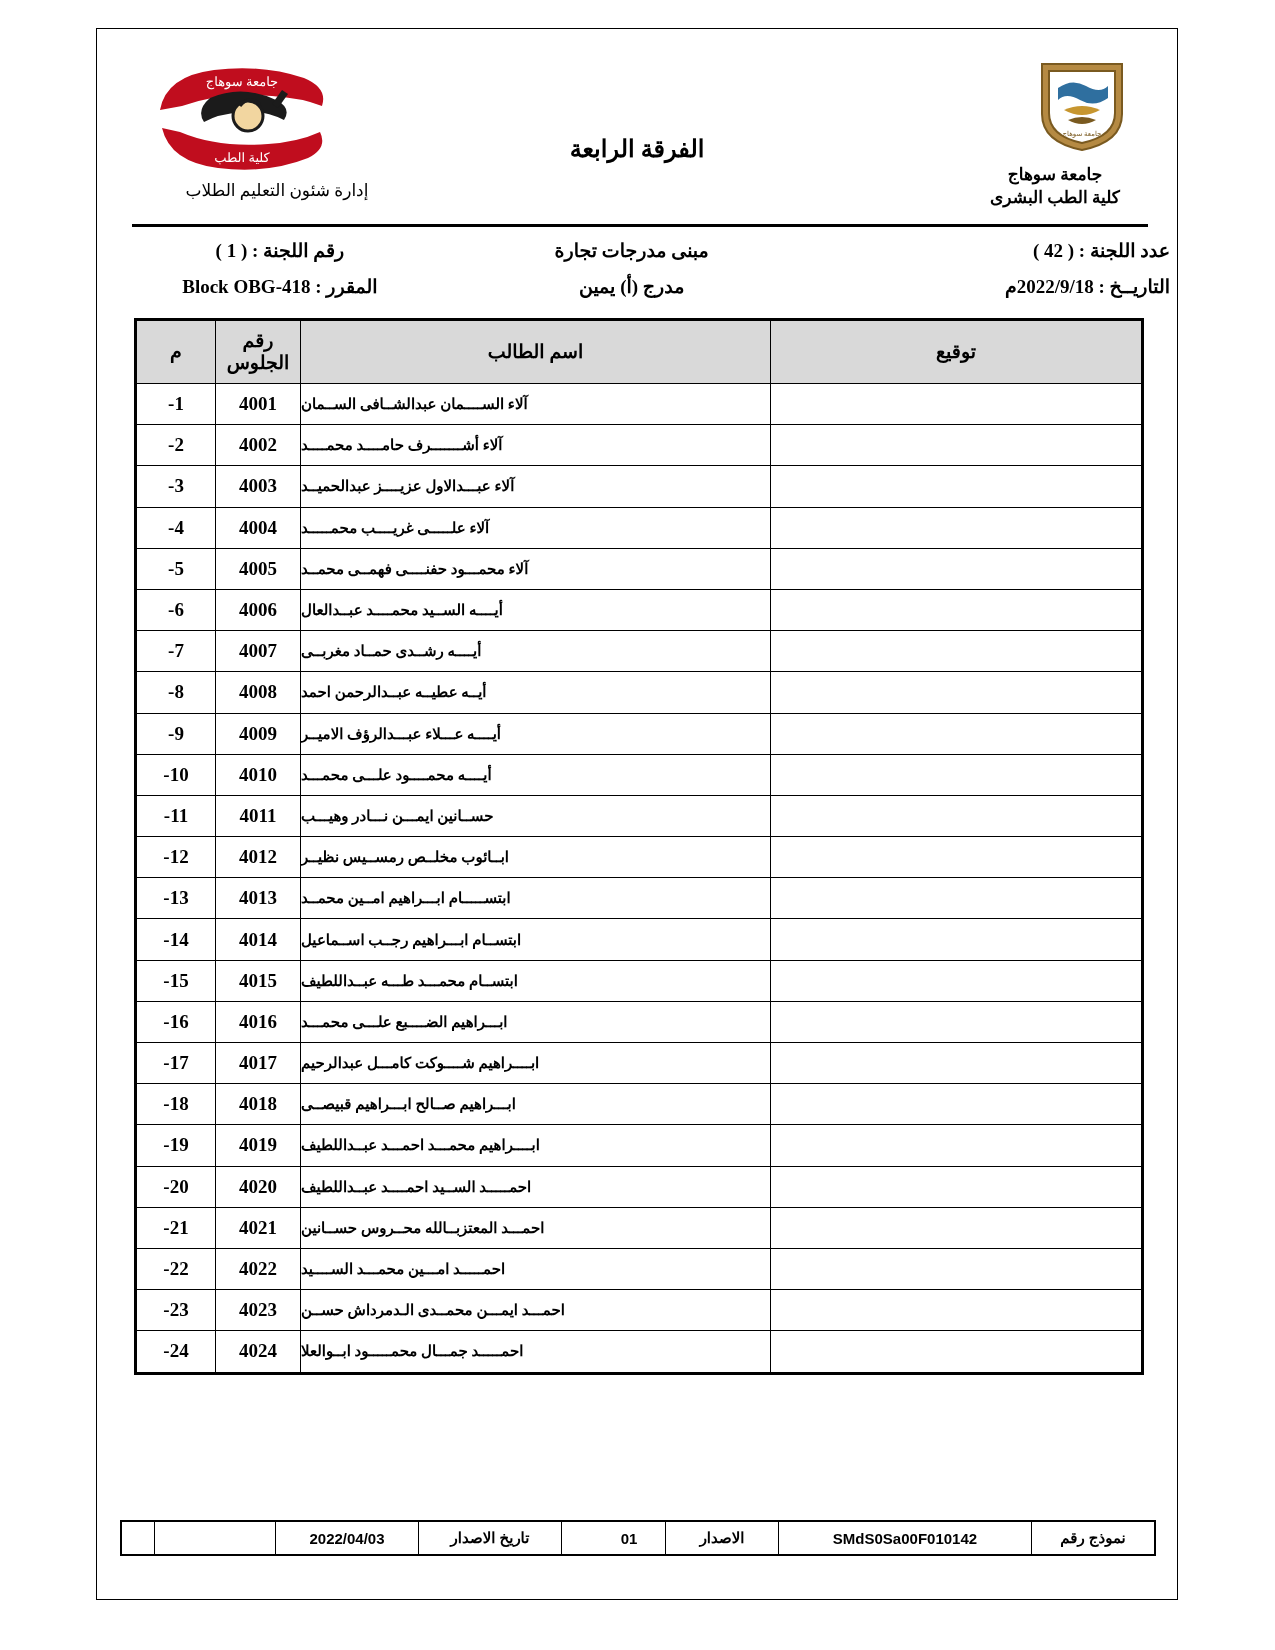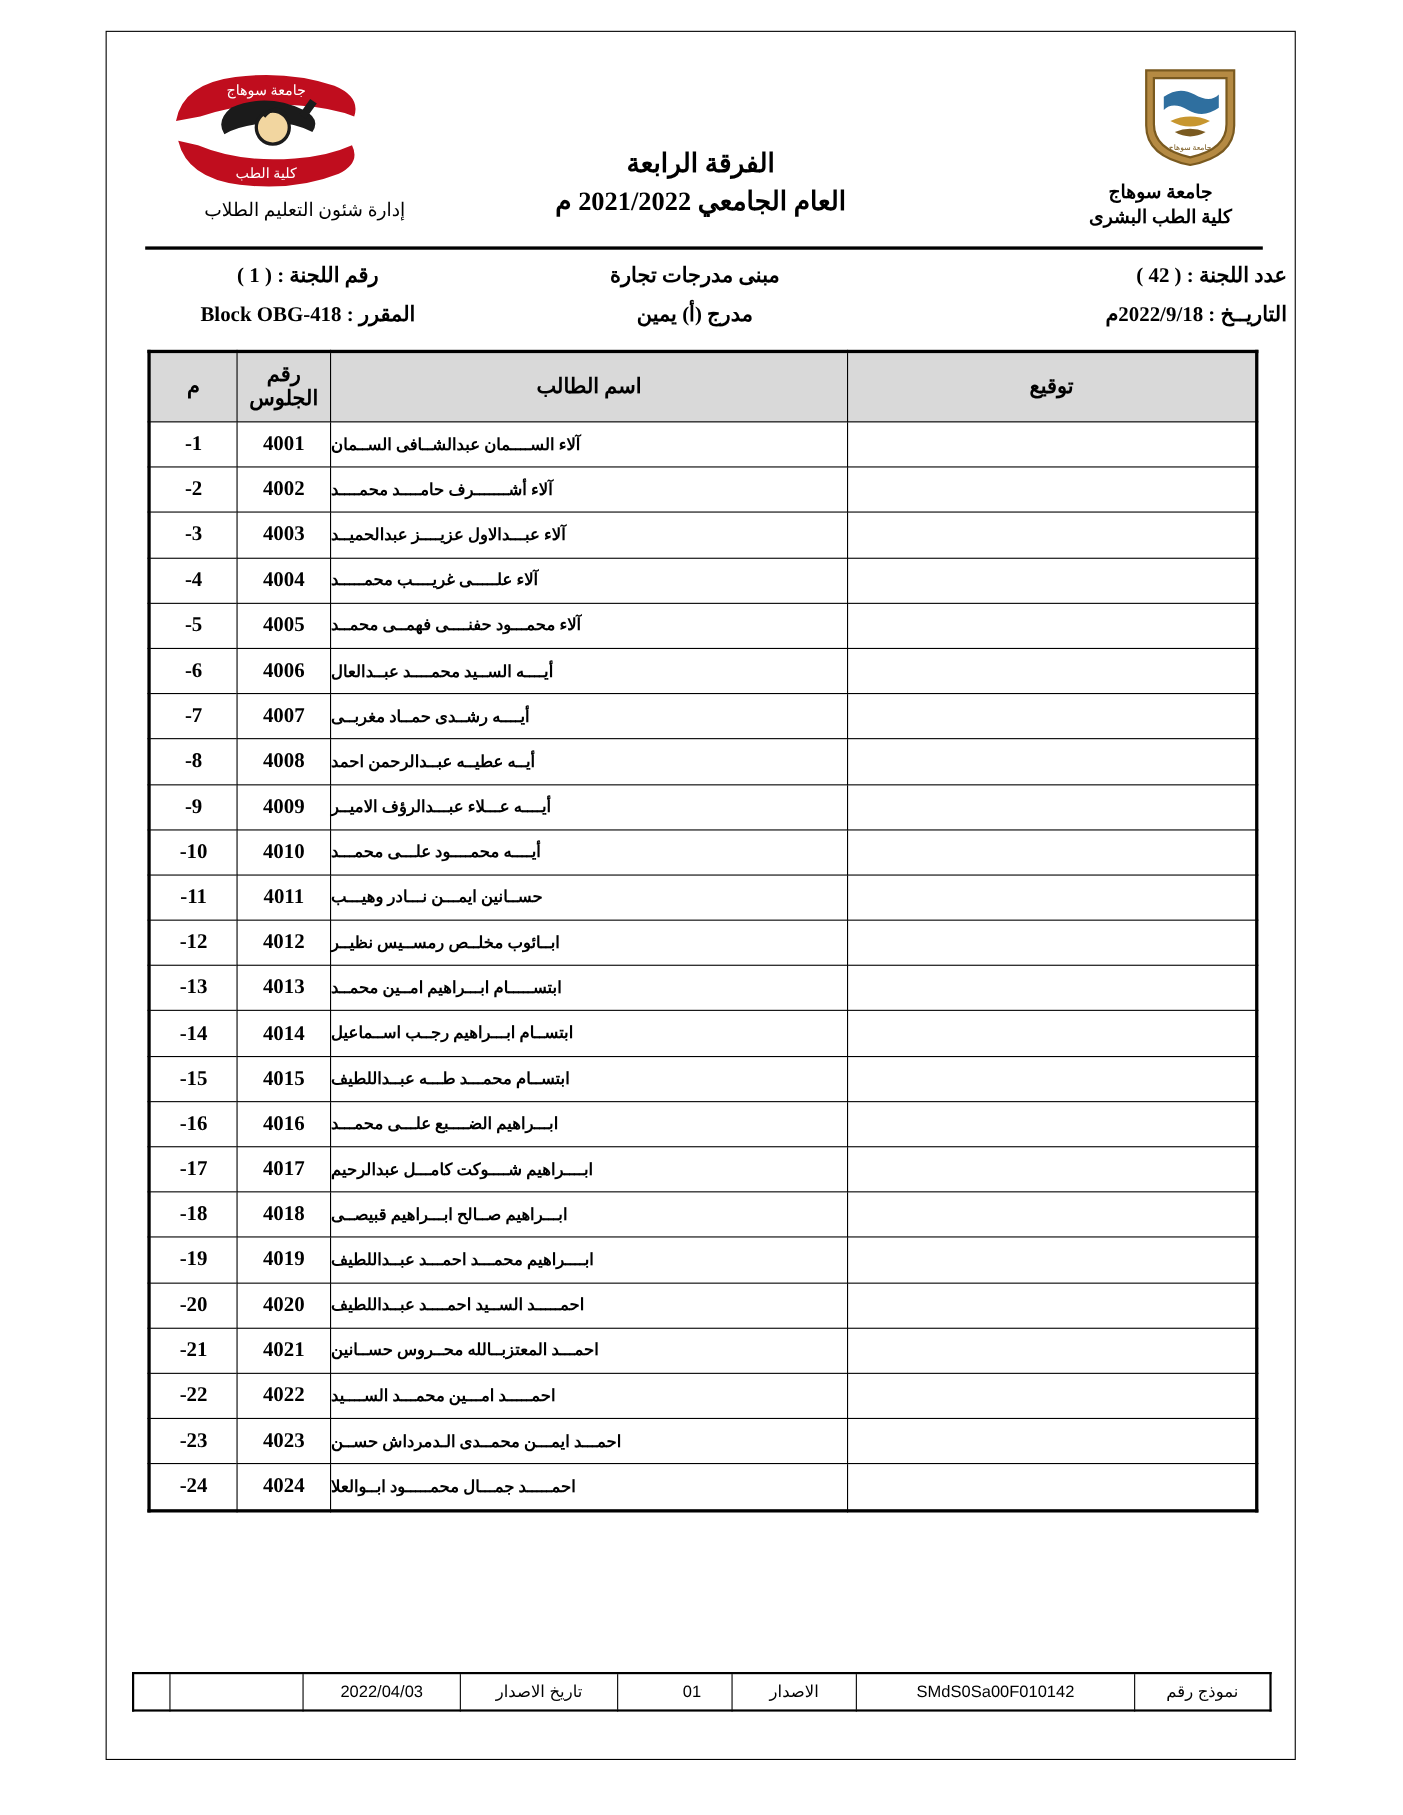--- a/index.html
+++ b/index.html
@@ -171,21 +171,21 @@
   table.footer-tbl {
     width: 100%;
     border-collapse: collapse;
     table-layout: fixed;
     border: 2px solid #000;
   }
   table.footer-tbl td {
     border: 1px solid #000;
     height: 30px;
     font-size: 15px;
-    font-weight: normal;
+    font-weight: bold;
     text-align: center;
     vertical-align: middle;
     font-family: "Liberation Sans", sans-serif;
   }
   td.f-label { width: 120px; }
   td.f-code  { width: 250px; font-family: "Liberation Serif", serif; }
   td.f-iss   { width: 110px; }
   td.f-issno { width: 70px; padding-left: 32px; }
   td.f-date  { width: 140px; }
   td.f-dateval { width: 140px; }
@@ -232,21 +232,20 @@
         </svg>
       </div>
 
       <div class="uni-title">
         <div>جامعة سوهاج</div>
         <div>كلية الطب البشرى</div>
       </div>
 
       <div class="center-title">
         <div>الفرقة الرابعة</div>
-        <div>العام الجامعي 2021/2022 م</div>
       </div>
 
       <div class="dept-label">إدارة شئون التعليم الطلاب</div>
 
       <div class="rule"></div>
     </div>
 
     <div class="info">
       <div class="info-row">
         <div class="info-c1">عدد اللجنة : ( 42 )</div>

